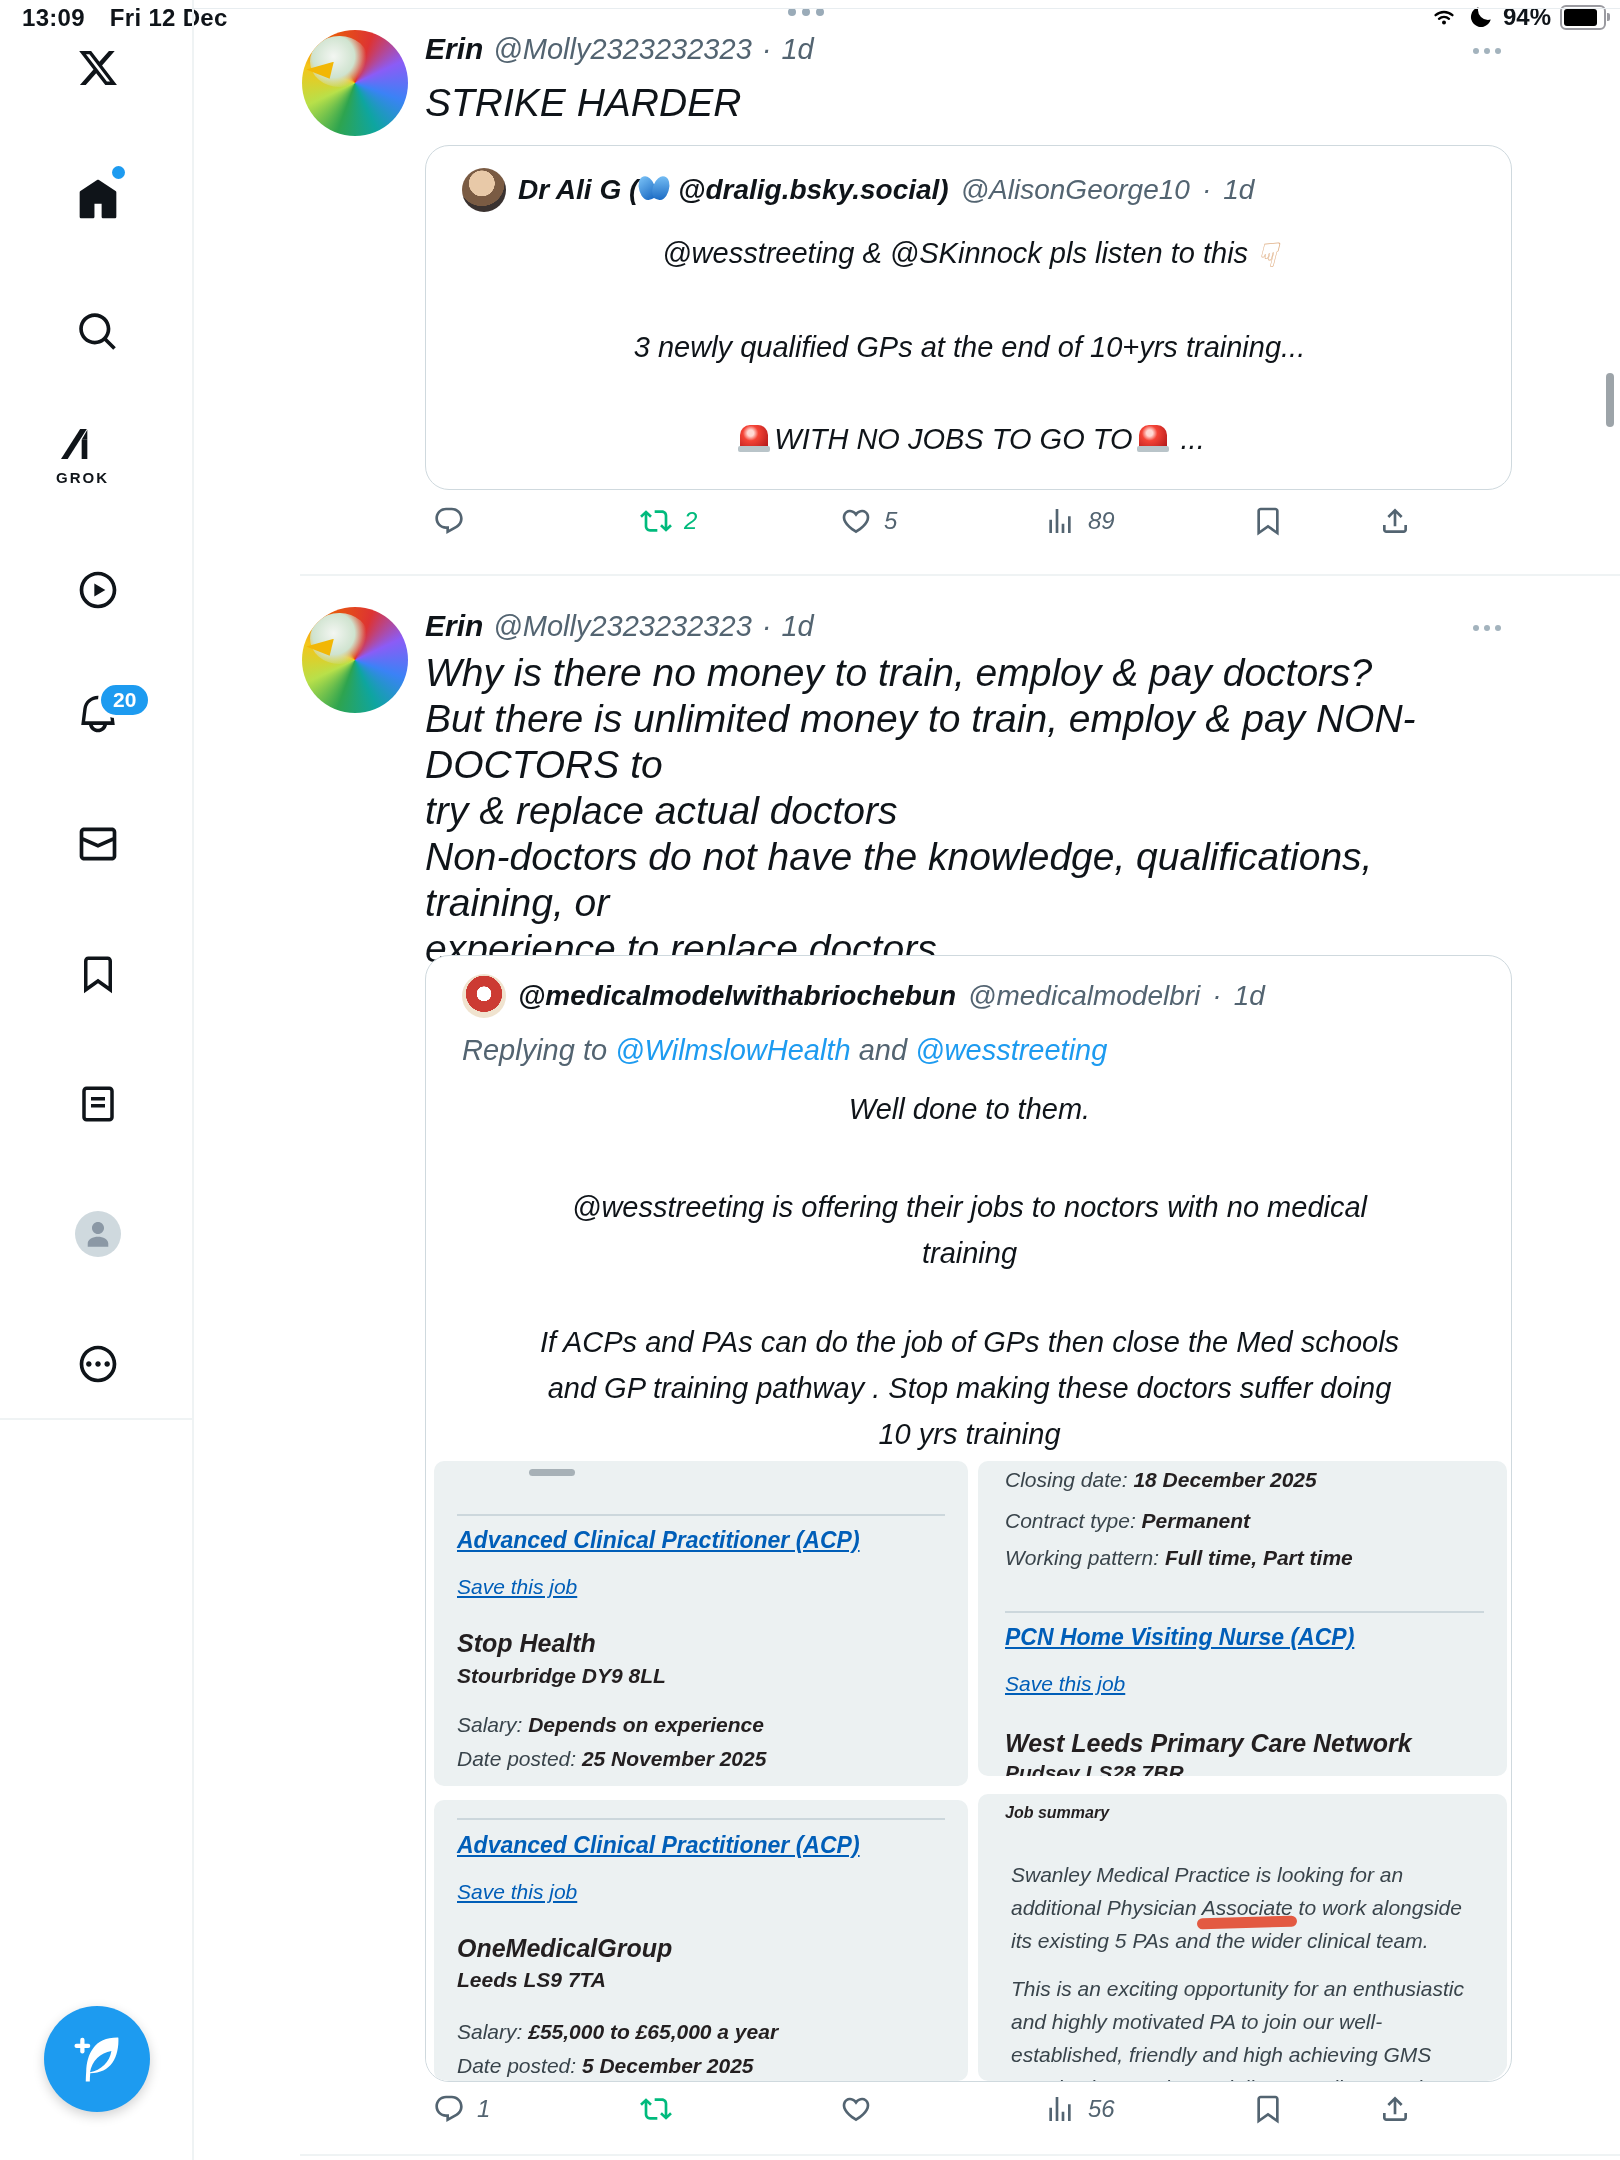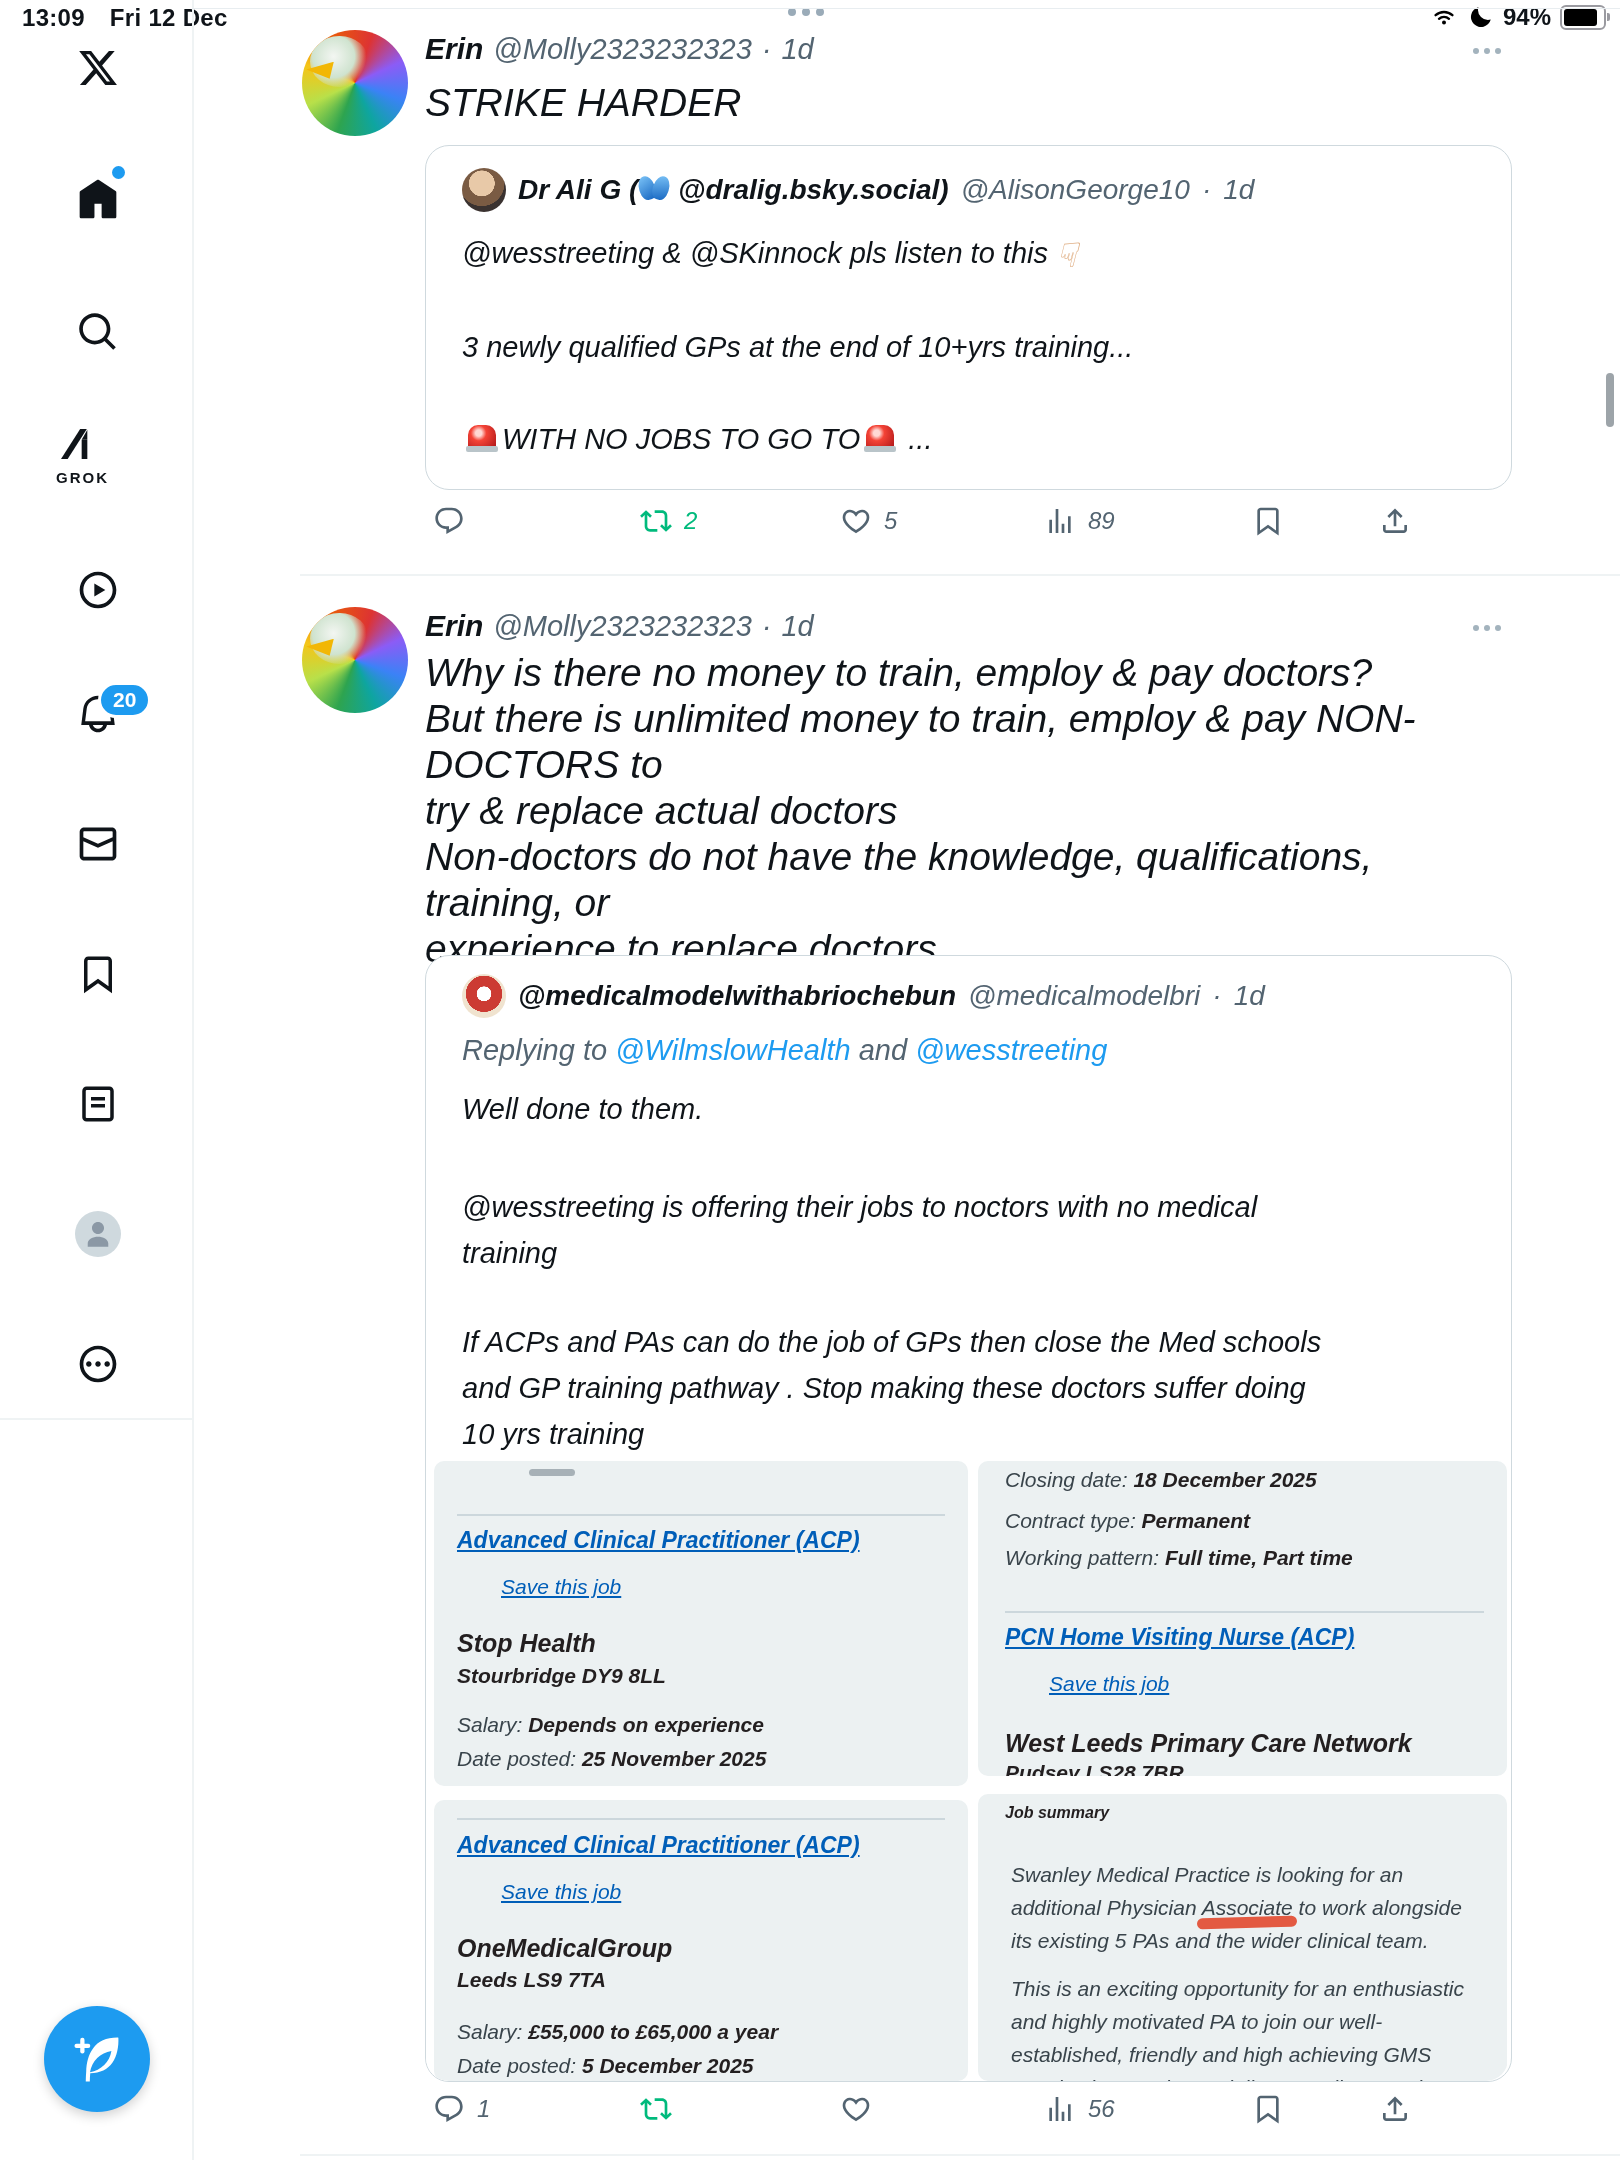--- a/index.html
+++ b/index.html
@@ -50,21 +50,21 @@
   .sep{position:absolute;left:108px;right:0;height:2px;background:#eff3f4;}
   .scrollbar{position:absolute;left:1606px;top:373px;width:8px;height:54px;border-radius:4px;background:#8c949a;opacity:.85;}
   
   .qcard{position:absolute;left:233px;width:1085px;border:1.5px solid #cfd9de;border-radius:24px;background:#fff;overflow:hidden;}
   .q-hdr{position:absolute;left:36px;display:flex;align-items:center;gap:12px;white-space:nowrap;}
   .q-av{width:44px;height:44px;border-radius:50%;flex:0 0 auto;}
   .q-av.photo{background:radial-gradient(circle at 45% 35%,#e8c9a8 0 34%,#7a5b43 35% 60%,#3a3230 61%);}
   .q-av.logo{background:radial-gradient(circle at 50% 45%,#fff 0 22%,#cc3b33 23% 55%,#f0e3cf 56% 78%,#8c2f2a 79%);}
   .q-nm{font-size:28px;font-weight:bold;}
   .q-hd{font-size:28px;color:#536471;}
-  .q-text{position:absolute;left:36px;font-size:29px;line-height:46px;white-space:pre-line;width:1015px;color:#0f1419;}
+  .q-text{position:absolute;left:36px;font-size:29px;line-height:46px;white-space:pre-line;width:1015px;color:#0f1419;text-align:center;}
   .replying{position:absolute;left:36px;font-size:29px;color:#536471;white-space:nowrap;}
   .blue{color:#1d9bf0;}
   
   .butterfly{position:relative;display:inline-block;width:32px;height:26px;vertical-align:-3px;}
   .butterfly:before,.butterfly:after{content:'';position:absolute;top:0;width:16px;height:24px;border-radius:60% 60% 50% 50%;
     background:linear-gradient(160deg,#7cc4f8,#1565c0);}
   .butterfly:before{left:1px;transform:rotate(-18deg);}
   .butterfly:after{right:1px;transform:rotate(18deg);}
   .pointdown{color:#e0b086;font-size:34px;vertical-align:-4px;}
   .siren{position:relative;display:inline-block;width:28px;height:27px;vertical-align:-3px;margin:0 6px;
@@ -76,21 +76,21 @@
   .action svg{display:block;}
   .acount{font-size:24px;color:#536471;}
   .action.green,.action.green .acount{color:#00ba7c;}
   
   .jobimg{position:absolute;left:0;top:505px;width:1082px;height:620px;background:#fff;overflow:hidden;border-radius:0 0 22px 22px;}
   .nhs-card{position:absolute;background:#ecf1f2;border-radius:10px;overflow:hidden;color:#212b32;}
   .nhs-div{position:absolute;left:23px;right:23px;height:2px;background:#ccd7dc;}
   .nhs-line{position:absolute;left:23px;right:16px;white-space:nowrap;}
   .nhs-line.r{left:27px;}
   .nhs-link{color:#005eb8;font-weight:bold;font-size:23px;text-decoration:underline;}
-  .nhs-save{color:#005eb8;font-size:21px;text-decoration:underline;margin-left:44px;}
+  .nhs-save{color:#005eb8;font-size:21px;text-decoration:underline;}
   .nhs-org{font-weight:bold;font-size:25px;color:#231f20;}
   .nhs-loc{font-weight:bold;font-size:21px;color:#231f20;}
   .nhs-meta{font-size:21px;color:#39444b;}
   .nhs-meta b{color:#231f20;}
   .nhs-h{font-weight:bold;font-size:16px;color:#231f20;}
   .nhs-p{position:absolute;left:27px;width:478px;font-size:21px;line-height:33px;white-space:pre-line;color:#39444b;margin-left:6px;}
   .smudge{position:absolute;left:95px;top:8px;width:46px;height:7px;background:#a7b1b7;border-radius:4px;}
   .marker{position:relative;}
   .marker:after{content:'';position:absolute;left:-5px;right:-4px;bottom:-9px;height:11px;background:#e2492f;
     border-radius:6px;transform:rotate(-1.6deg);opacity:.9;}

